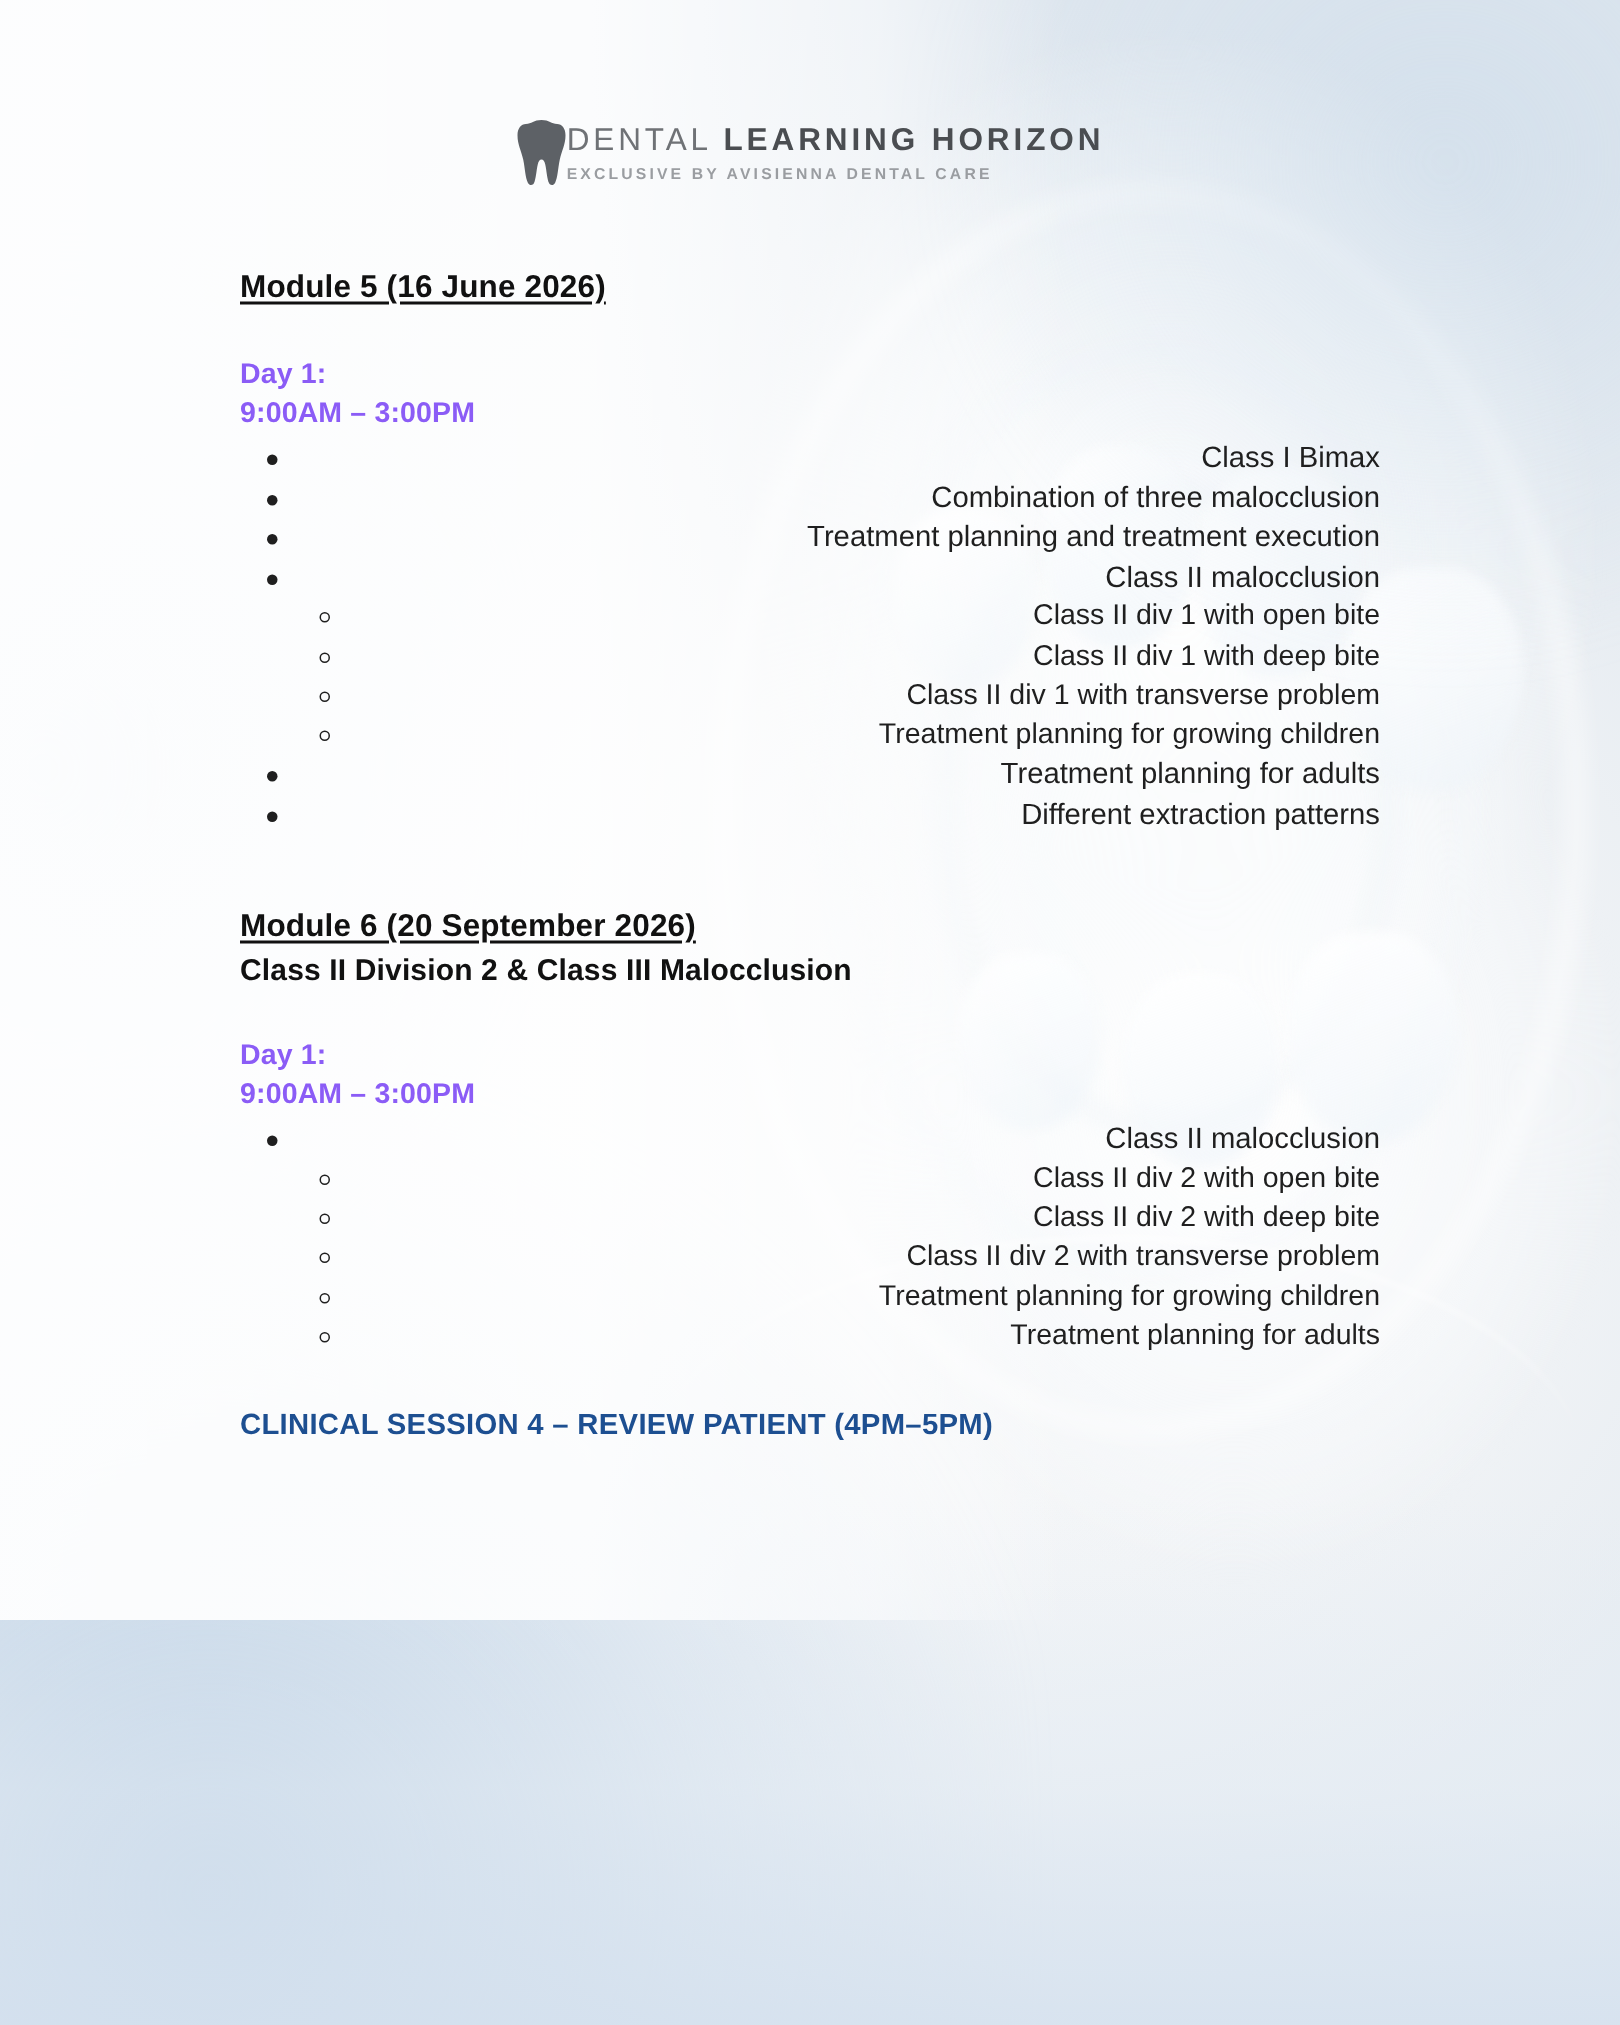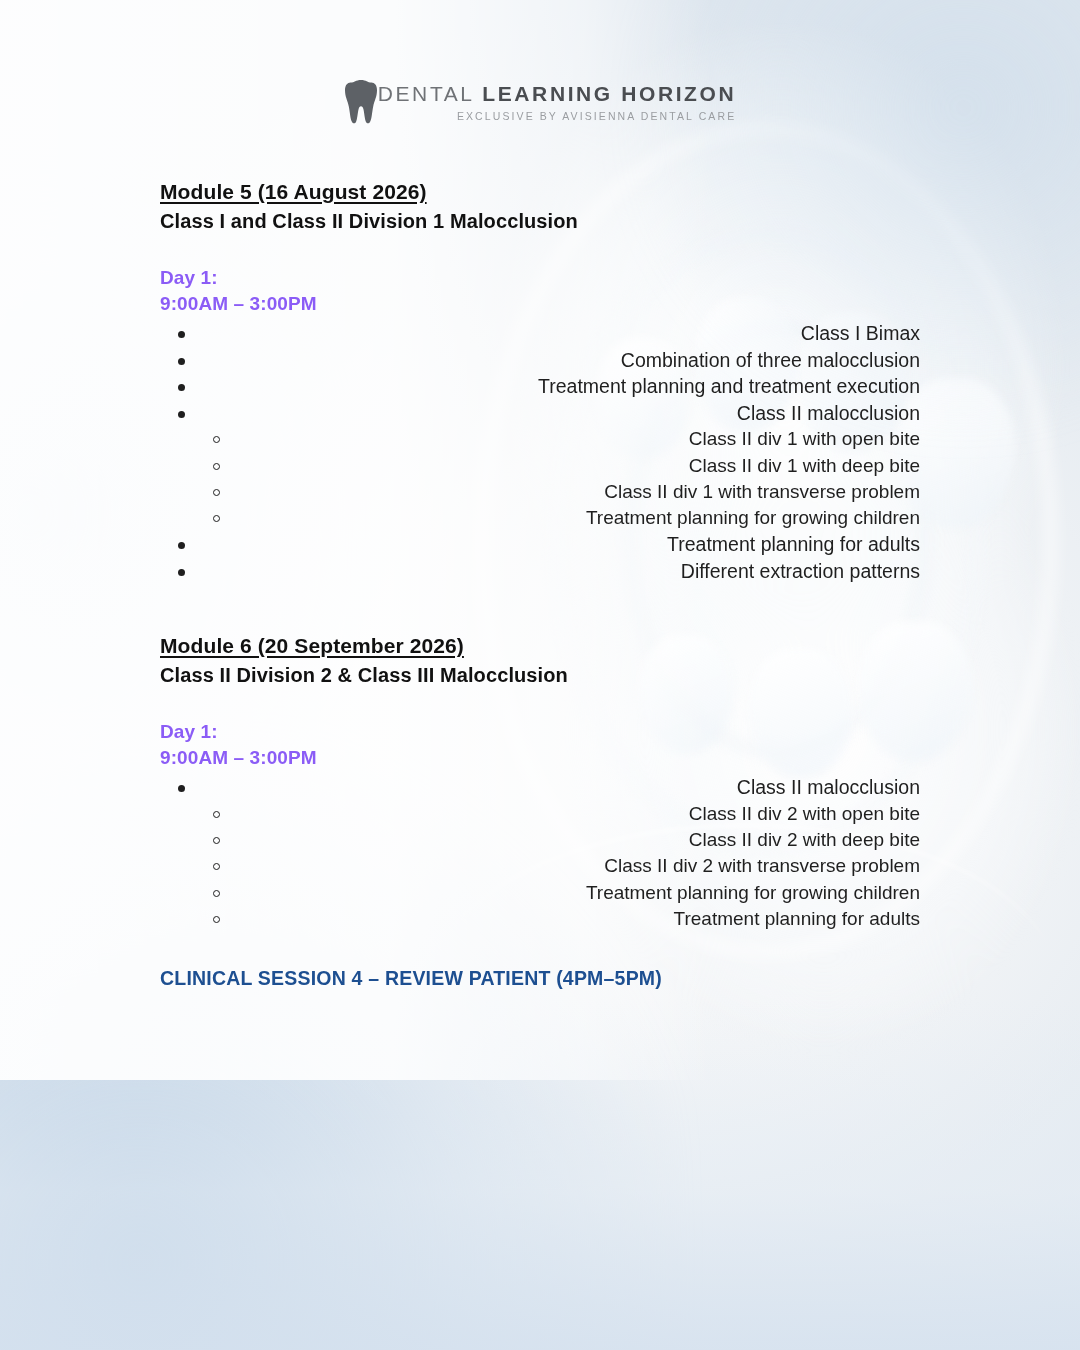--- a/index.html
+++ b/index.html
@@ -166,23 +166,22 @@
   }
   .brand-title b {
     color: #4a4d51;
     font-weight: 700;
   }
 
   .brand-sub {
     font-size: 10.5px;
     letter-spacing: 2.1px;
     color: #9a9da1;
-    font-weight: 400;
+    font-weight: 700;
     white-space: nowrap;
-    text-align: right;
   }
 
   
   .content {
     position: absolute;
     left: 160px;
     top: 178px;
     width: 760px;
     color: #1c1c1c;
   }
@@ -320,22 +319,21 @@
       <span class="brand-title">
         <span>DENTAL </span><b>LEARNING HORIZON</b>
       </span>
       <span class="brand-sub">EXCLUSIVE BY AVISIENNA DENTAL CARE</span>
     </span>
   </div>
 
   <div class="content">
 
     <section class="module">
-      <div class="module-title">Module 5 (16 August 2026)</div>
-      <div class="module-subtitle">Class I and Class II Division 1 Malocclusion</div>
+      <div class="module-title">Module 5 (16 June 2026)</div>
 
       <div class="day-block">
         <div class="day-label">Day 1:</div>
         <div class="day-time">9:00AM – 3:00PM</div>
 
         <ul class="level1">
           <li>
             <span class="txt">Class I Bimax</span>
           </li>
           <li>

